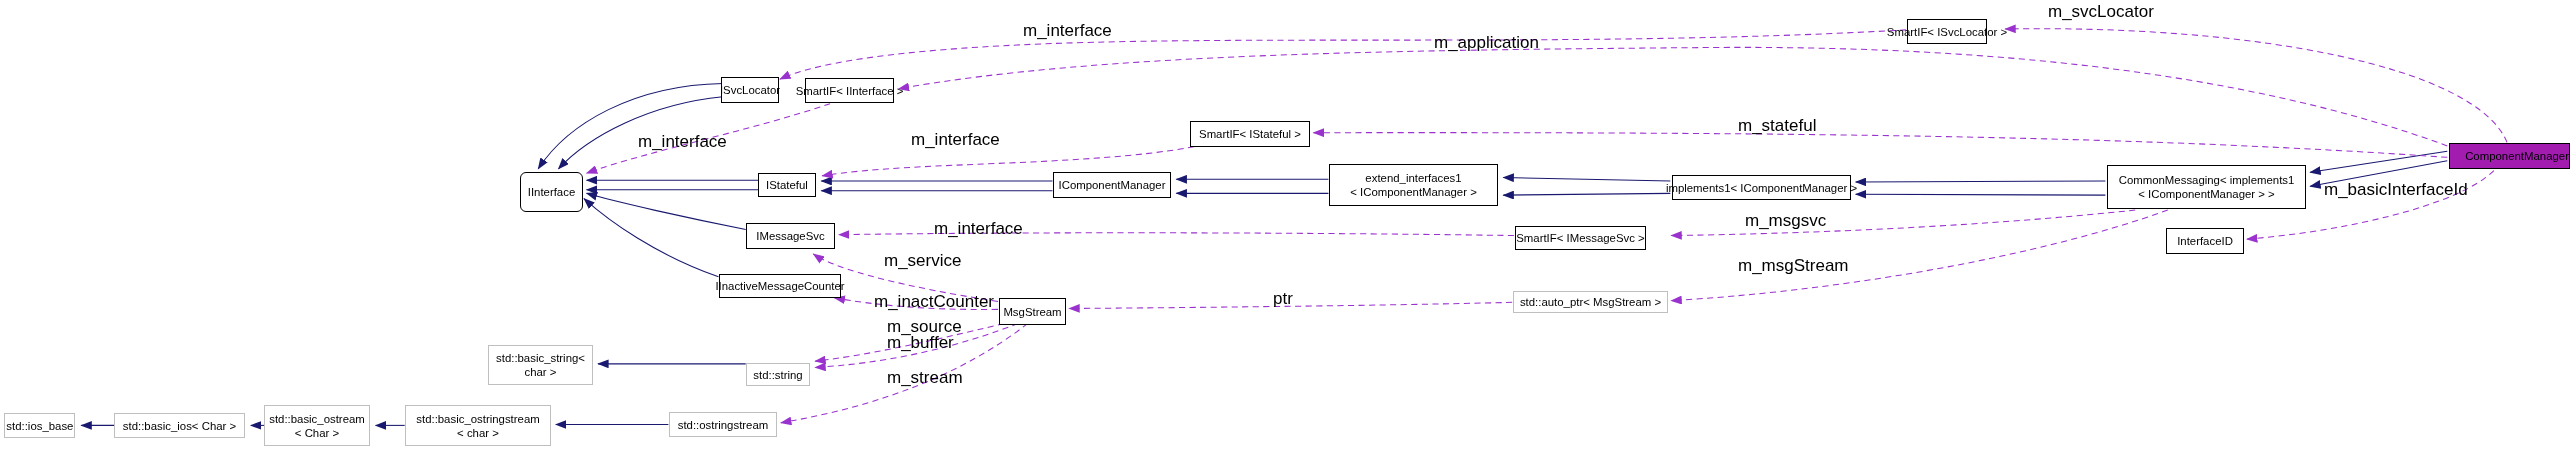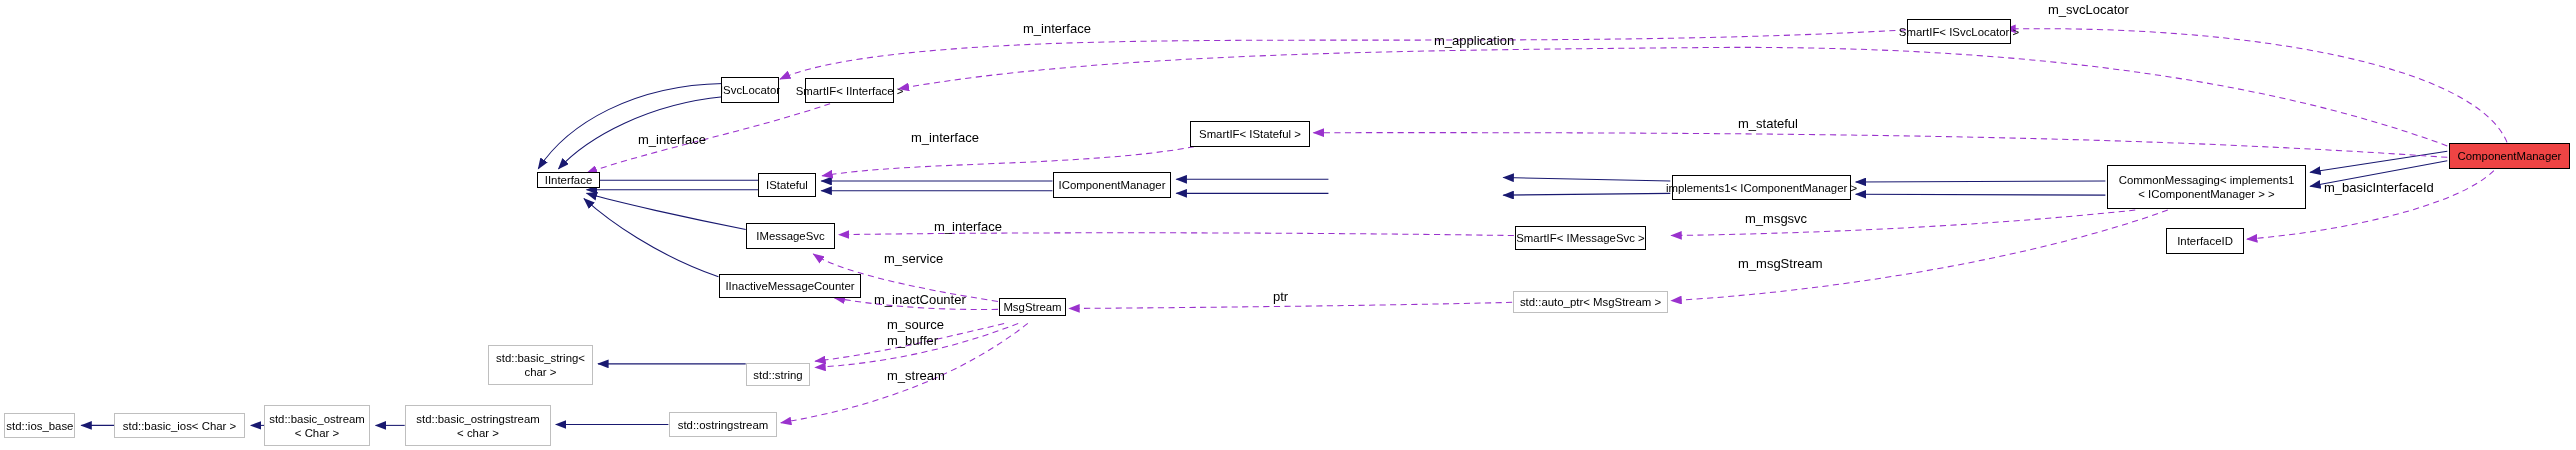--- a/index.html
+++ b/index.html
@@ -3,22 +3,22 @@
 <meta charset="utf-8">
 <style>
   html,body{margin:0;padding:0;background:#ffffff;}
   #canvas{position:relative;width:2576px;height:450px;background:#ffffff;overflow:hidden;
           font-family:"Liberation Sans",sans-serif;}
   #edges{position:absolute;left:0;top:0;width:2576px;height:450px;}
   .node{position:absolute;background:#ffffff;border:0.9px solid #000000;box-sizing:border-box;
         display:flex;flex-direction:column;align-items:center;justify-content:center;
         font-size:11.4px;color:#000;white-space:nowrap;text-align:center;line-height:14px;z-index:2;}
   .node.ext{border-color:#bfbfbf;}
-  .node.current{background:#ef4444;border:1.2px solid #000;}
-  .elabel{position:absolute;font-size:13px;color:#000;white-space:nowrap;z-index:3;}
+  .node.current{background:#a21caf;border:1.2px solid #000;align-items:flex-end;}
+  .elabel{position:absolute;font-size:17px;color:#000;white-space:nowrap;z-index:3;}
 </style>
 </head>
 <body>
 
 <div id="canvas">
 
   <svg id="edges" viewBox="0 0 2928 512" xmlns="http://www.w3.org/2000/svg">
     <defs>
       <marker id="as" markerUnits="userSpaceOnUse" markerWidth="14" markerHeight="10" refX="12" refY="5" orient="auto">
         <path d="M0,0 L13,5 L0,10 Z" fill="#191970"></path>
@@ -63,60 +63,64 @@
       <path d="M 2836,194 C 2795,235 2660,264 2555,272" marker-end="url(#ad)"></path>
       <path d="M 1719,344 C 1560,348 1350,350 1215,351" marker-end="url(#ad)"></path>
       <path d="M 1134,343 C 1030,327 950,307 924,289" marker-end="url(#ad)"></path>
       <path d="M 1134,352 C 1050,353 995,347 948,339" marker-end="url(#ad)"></path>
       <path d="M 1141,368 C 1050,390 985,404 926,411" marker-end="url(#ad)"></path>
       <path d="M 1157,368 C 1075,400 995,414 926,418" marker-end="url(#ad)"></path>
       <path d="M 1168,368 C 1095,425 1000,462 887,481" marker-end="url(#ad)"></path>
     </g>
   </svg>
 
-  <div class="node" style="left:537px;top:172px;width:63px;height:16px;">
+  <div class="node" style="left:520px;top:172px;width:63px;height:40px;border-radius:6px;">
       <span>IInterface</span>
     </div>
   <div class="node" style="left:758px;top:173px;width:58px;height:24px;">
       <span>IStateful</span>
     </div>
   <div class="node" style="left:1053px;top:172px;width:118px;height:26px;">
       <span>IComponentManager</span>
     </div>
+  <div class="node" style="left:1329px;top:164px;width:169px;height:42px;">
+    <span>extend_interfaces1</span>
+    <span>&lt; IComponentManager &gt;</span>
+  </div>
   <div class="node" style="left:1672px;top:175px;width:179px;height:25px;">
       <span>implements1&lt; IComponentManager &gt;</span>
     </div>
   <div class="node" style="left:2107px;top:165px;width:199px;height:44px;">
     <span>CommonMessaging&lt; implements1</span>
     <span>&lt; IComponentManager &gt; &gt;</span>
   </div>
   <div class="node current" style="left:2449px;top:143px;width:121px;height:26px;">
       <span>ComponentManager</span>
     </div>
 
   <div class="node" style="left:721px;top:77px;width:58px;height:25.5px;">
       <span>ISvcLocator</span>
     </div>
   <div class="node" style="left:805px;top:78px;width:89px;height:25px;">
       <span>SmartIF&lt; IInterface &gt;</span>
     </div>
-  <div class="node" style="left:1907px;top:19.4px;width:104px;height:25px;">
+  <div class="node" style="left:1907px;top:19.4px;width:80px;height:25px;">
       <span>SmartIF&lt; ISvcLocator &gt;</span>
     </div>
   <div class="node" style="left:1190px;top:121px;width:120px;height:25.5px;text-align:right;">
       <span>SmartIF&lt; IStateful &gt;</span>
     </div>
 
   <div class="node" style="left:746px;top:223px;width:89px;height:25.5px;">
       <span>IMessageSvc</span>
     </div>
-  <div class="node" style="left:719px;top:274px;width:142px;height:24px;">
+  <div class="node" style="left:719px;top:274px;width:122px;height:24px;">
       <span>IInactiveMessageCounter</span>
     </div>
-  <div class="node" style="left:999px;top:298px;width:67px;height:18px;">
+  <div class="node" style="left:999px;top:298px;width:67px;height:27px;">
       <span>MsgStream</span>
     </div>
   <div class="node" style="left:1515px;top:226px;width:131px;height:24px;">
       <span>SmartIF&lt; IMessageSvc &gt;</span>
     </div>
   <div class="node ext" style="left:1513px;top:291px;width:155px;height:22px;">
       <span>std::auto_ptr&lt; MsgStream &gt;</span>
     </div>
   <div class="node" style="left:2166px;top:228px;width:78px;height:25.5px;">
       <span>InterfaceID</span>

